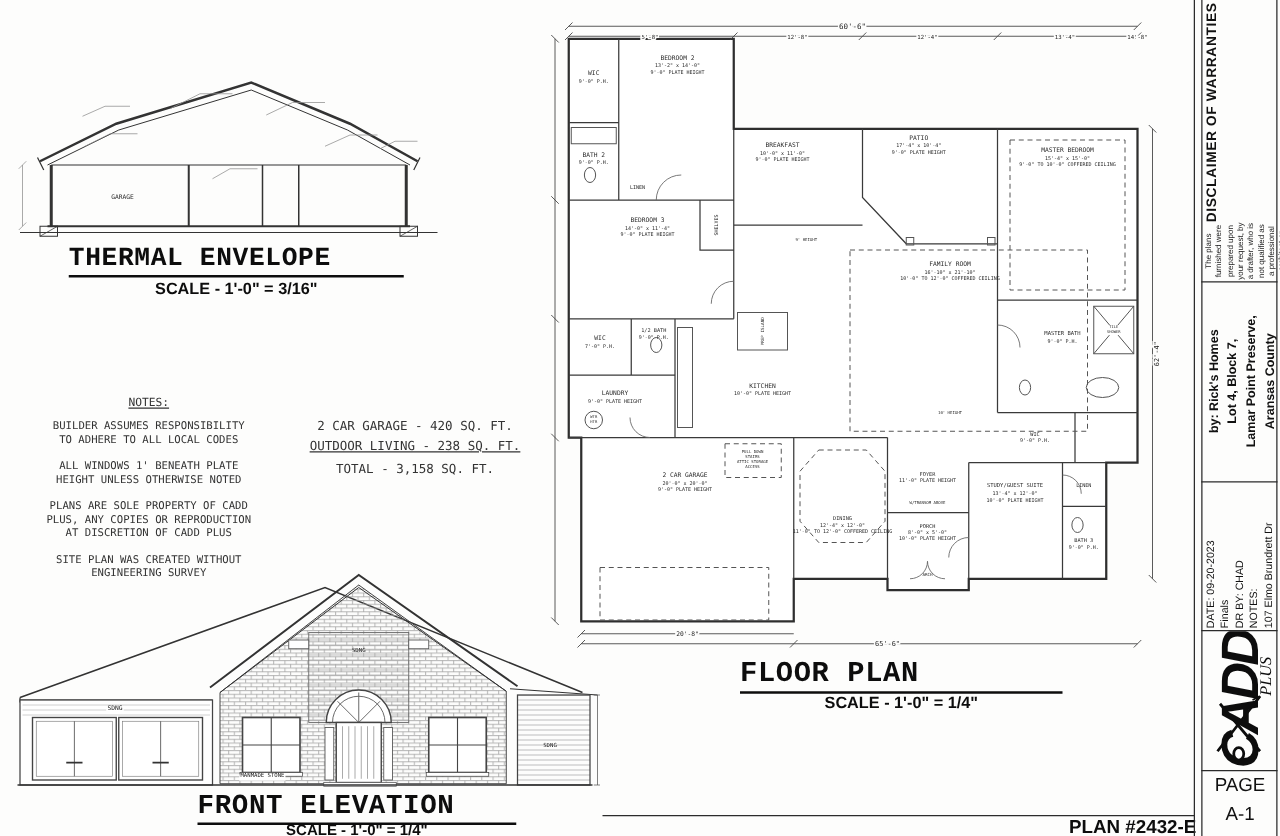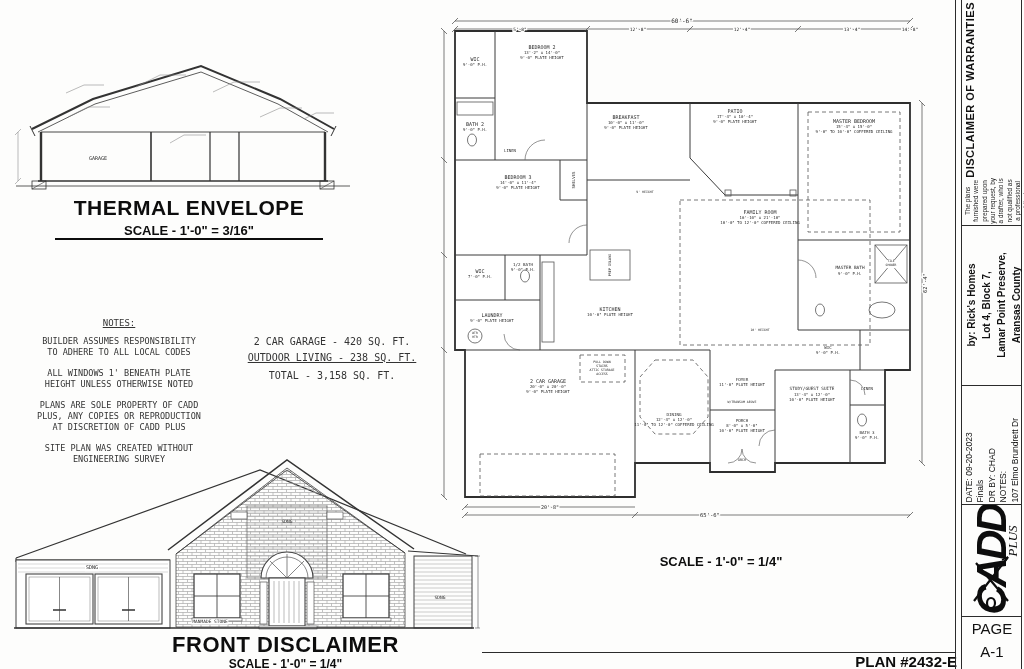--- a/index.html
+++ b/index.html
@@ -1,20 +1,20 @@
 <!DOCTYPE html>
 <html><head>
 <meta charset="utf-8">
 <style>
   html,body{margin:0;padding:0;background:#777;}
   #sheet{position:relative;width:1024px;height:669px;background:#fdfdfc;overflow:hidden;
          font-family:"DejaVu Sans Mono",monospace;color:#1c1c1c;}
   .abs{position:absolute;}
-  .h-big{font-family:Liberation Sans, sans-serif;font-weight:bold;color:#0d0d0d;
-         text-align:center;border-bottom:2.5px solid #0d0d0d;padding-bottom:18px;letter-spacing:.5px;}
+  .h-big{font-family:Liberation Mono, monospace;font-weight:bold;color:#0d0d0d;
+         text-align:left;border-bottom:2.5px solid #0d0d0d;padding-bottom:1px;letter-spacing:.5px;}
   .h-scale{font-family:"Liberation Sans",sans-serif;font-weight:bold;color:#0d0d0d;text-align:center;}
   
   .notes{width:218px;text-align:center;font-size:8.5px;line-height:1.3;color:#333;}
   .notes .nh{display:inline-block;text-decoration:underline;margin-bottom:6px;font-size:9px;}
   .notes .ni{white-space:pre-line;margin-bottom:10px;}
   
   .areas{width:200px;text-align:center;font-size:10px;line-height:1.55;color:#333;}
   .areas .a3{text-decoration:underline;}
   .areas .tot{margin-top:3px;}
   
@@ -274,20 +274,21 @@
     <div class="ann" style="left:312px;top:392px;font-size:3.2px;">W/TRANSOM ABOVE</div>
     <div class="ann" style="left:312px;top:450px;">ARCH</div>
     <div class="ann" style="left:45px;top:326px;font-size:3px;">WTR
 HTR</div>
     <div class="ann" style="left:461px;top:254px;font-size:3px;background:#fff;">TILE
 SHOWER</div>
     <div class="ann" style="left:215px;top:182px;font-size:3.2px;">9' HEIGHT</div>
     <div class="ann" style="left:330px;top:320px;font-size:3.2px;">10' HEIGHT</div>
   </div>
 
+  <div class="abs h-big" style="left:592px;top:526px;width:258px;font-size:23px;"><span>FLOOR PLAN</span></div>
   <div class="abs h-scale" style="left:592px;top:554px;width:258px;font-size:13px;"><span>SCALE - 1'-0" = 1/4"</span></div>
 
   <div class="abs" style="left:10px;top:450px;width:470px;height:185px;">
     <svg width="470" height="185" viewBox="0 0 470 185">
       <defs>
         <pattern id="brk" width="9" height="6" patternUnits="userSpaceOnUse">
           <path d="M0,0.5 H9 M0,3.5 H9 M2,0.5 V3.5 M6.5,3.5 V6" stroke="#9b9b9b" stroke-width="0.6" fill="none"></path>
         </pattern>
         <pattern id="sdg" width="4" height="4" patternUnits="userSpaceOnUse">
           <path d="M0,2 H4" stroke="#a8a8a8" stroke-width="0.6" fill="none"></path>
@@ -345,21 +346,21 @@
         <path d="M468,106 V178 M465,106 H471 M465,178 H471" fill="none" stroke="#555" stroke-width="0.6"></path>
       </g>
       <path d="M4,178 H464" stroke="#333" stroke-width="1.3"></path>
     </svg>
     <div class="el" style="left:82px;top:118px;">SDNG</div>
     <div class="el" style="left:277px;top:72px;font-size:4.5px;background:transparent;">SDNG</div>
     <div class="el" style="left:430px;top:148px;font-size:4.5px;background:transparent;">SDNG</div>
     <div class="el" style="left:200px;top:172px;font-size:4.5px;">MANMADE STONE</div>
   </div>
 
-  <div class="abs h-big" style="left:158px;top:632px;width:255px;font-size:22px;"><span>FRONT DISCLAIMER</span></div>
+  <div class="abs h-big" style="left:158px;top:632px;width:255px;font-size:22px;"><span>FRONT ELEVATION</span></div>
   <div class="abs h-scale" style="left:158px;top:657px;width:255px;font-size:12px;"><span>SCALE - 1'-0" = 1/4"</span></div>
 
   <div class="abs" style="left:482px;top:652px;width:474px;height:1px;background:#2b2b2b;"></div>
   <div class="abs plan-no" style="left:815px;top:653px;width:142px;">PLAN #2432-E</div>
 
   <div class="tbline" style="left:955px;top:0;width:1px;height:669px;"></div>
   <div class="tbline" style="left:961px;top:0;width:1px;height:669px;"></div>
   <div class="tbline" style="left:1021px;top:0;width:1px;height:669px;" able="false"></div>
   <div class="tbline" style="left:961px;top:225px;width:61px;height:1px;"></div>
   <div class="tbline" style="left:961px;top:385px;width:61px;height:1px;"></div>

